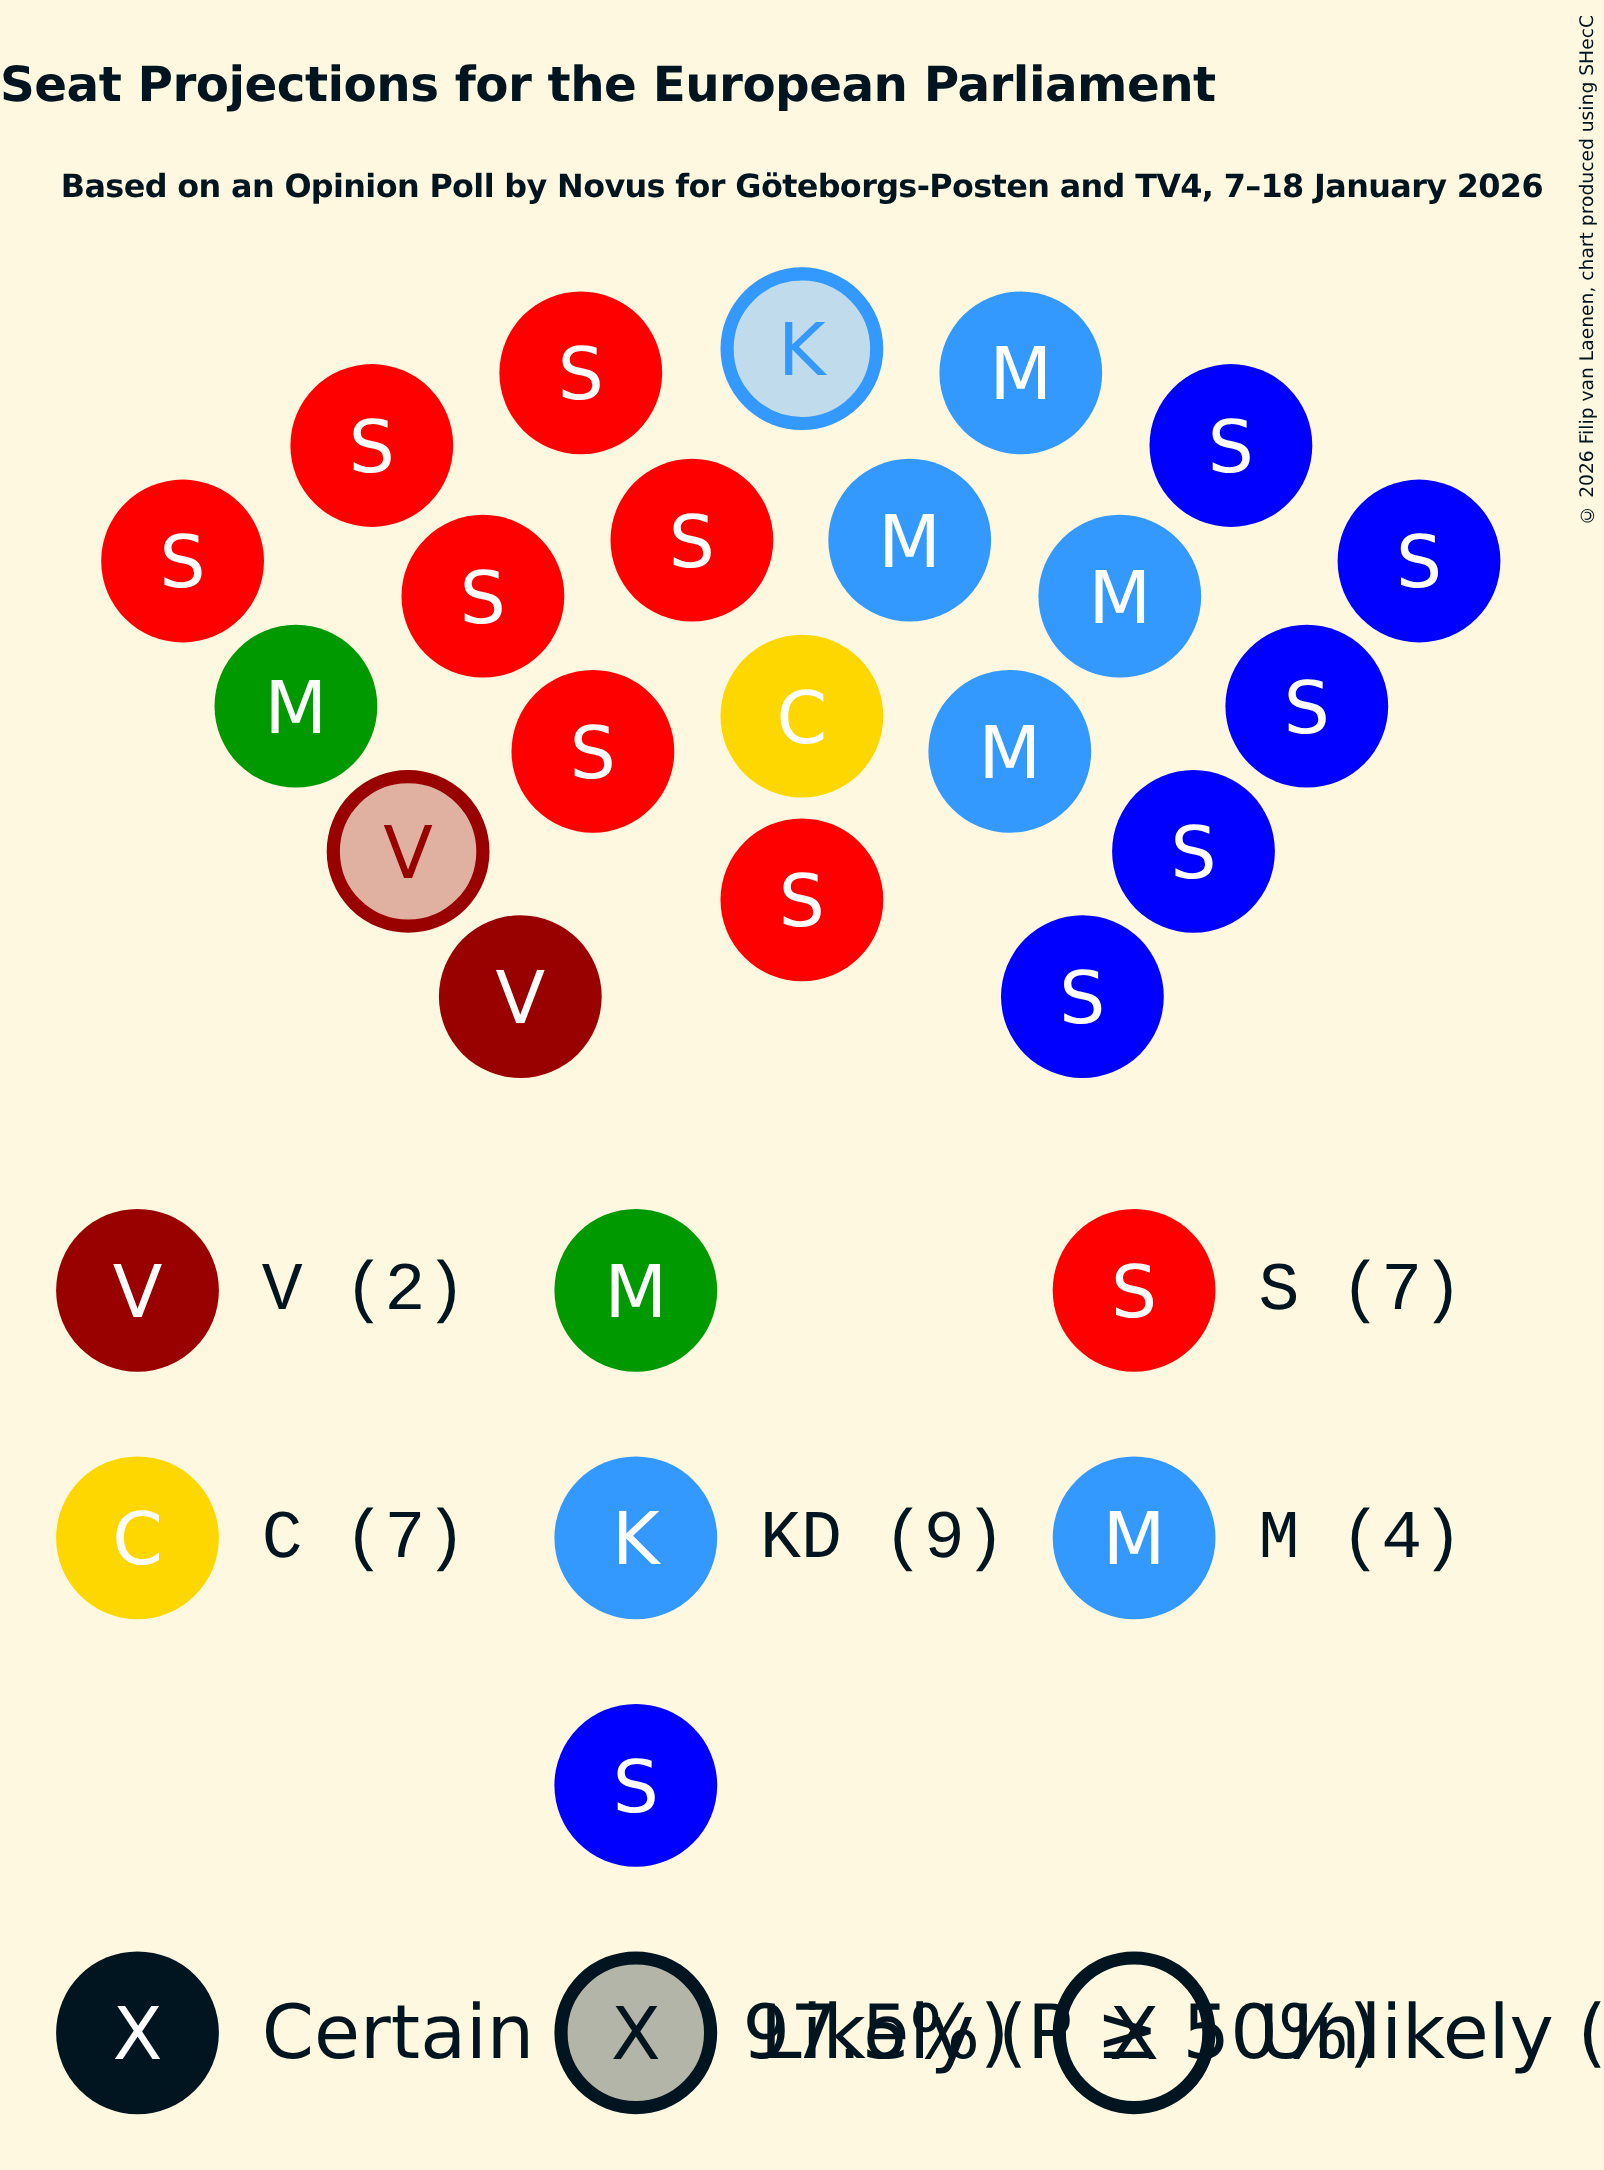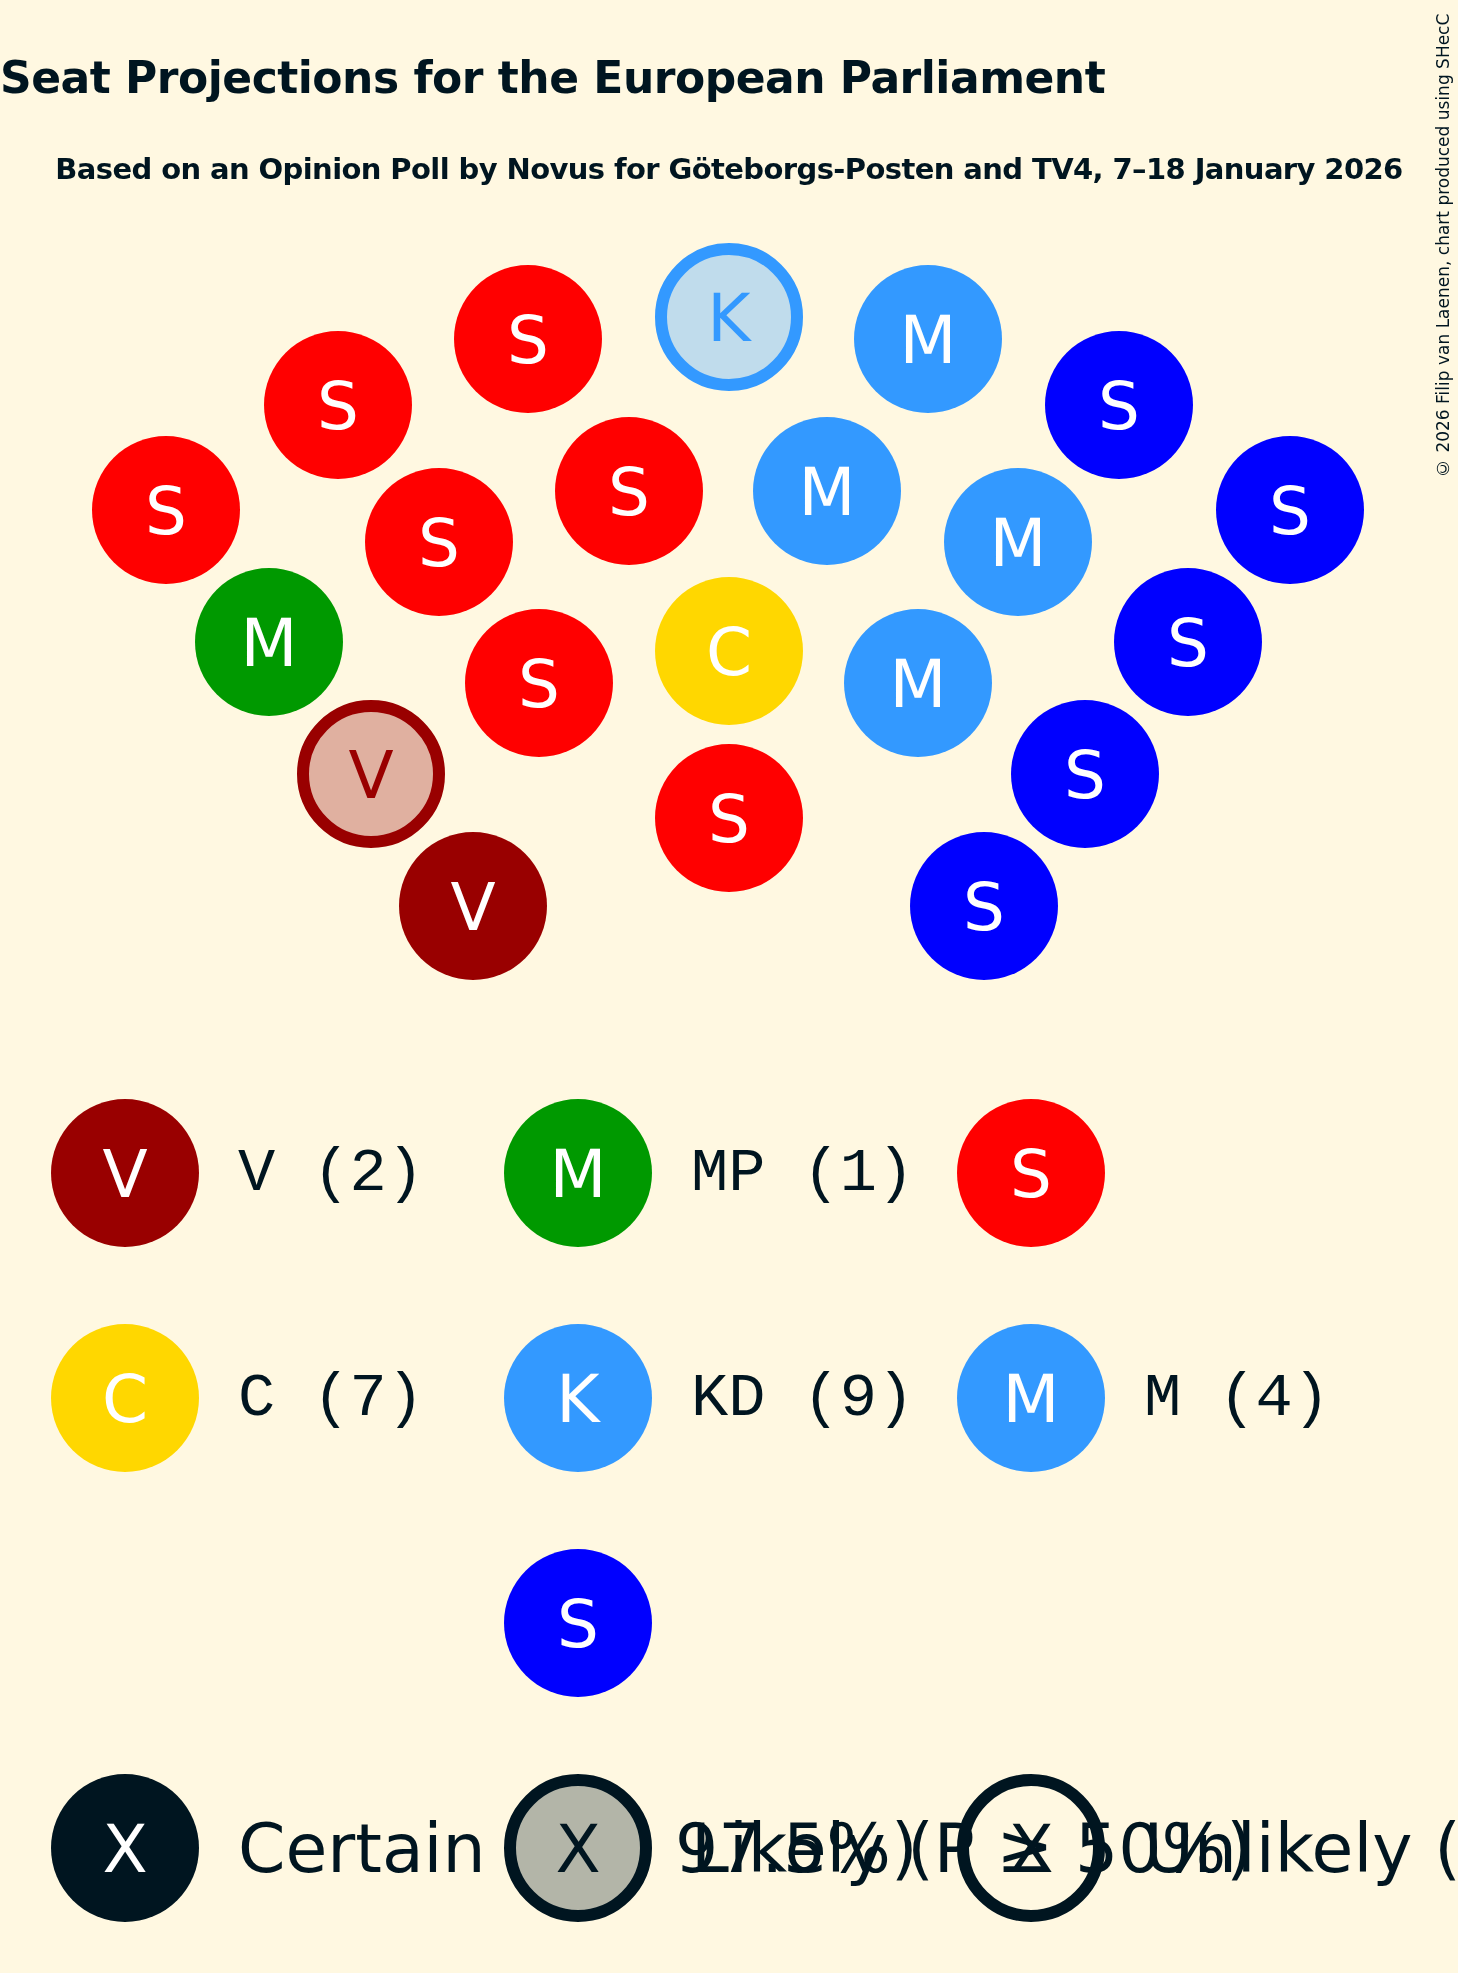--- a/index.html
+++ b/index.html
@@ -139,29 +139,29 @@
     </svg>
   <span class="legend-label">V (2)</span>
 </div>
 <div class="legend-item" style="left:503px; top:1098px; width:400px;">
   <svg width="150" height="150">
       <g>
         <circle cx="75" cy="75" r="74" fill="#009900"></circle>
         <text x="75" y="99" text-anchor="middle" font-family="&quot;DejaVu Sans&quot;, sans-serif" font-size="66" fill="#ffffff">M</text>
       </g>
     </svg>
-  <span class="legend-label">MP (1)</span>
 </div>
 <div class="legend-item" style="left:956px; top:1098px; width:400px;">
   <svg width="150" height="150">
       <g>
         <circle cx="75" cy="75" r="74" fill="#ff0000"></circle>
         <text x="75" y="99" text-anchor="middle" font-family="&quot;DejaVu Sans&quot;, sans-serif" font-size="66" fill="#ffffff">S</text>
       </g>
     </svg>
+  <span class="legend-label">S (7)</span>
 </div>
 
 <div class="legend-item" style="left:50px; top:1323px; width:400px;">
   <svg width="150" height="150">
       <g>
         <circle cx="75" cy="75" r="74" fill="#ffd700"></circle>
         <text x="75" y="99" text-anchor="middle" font-family="&quot;DejaVu Sans&quot;, sans-serif" font-size="66" fill="#ffffff">C</text>
       </g>
     </svg>
   <span class="legend-label">C (7)</span>

